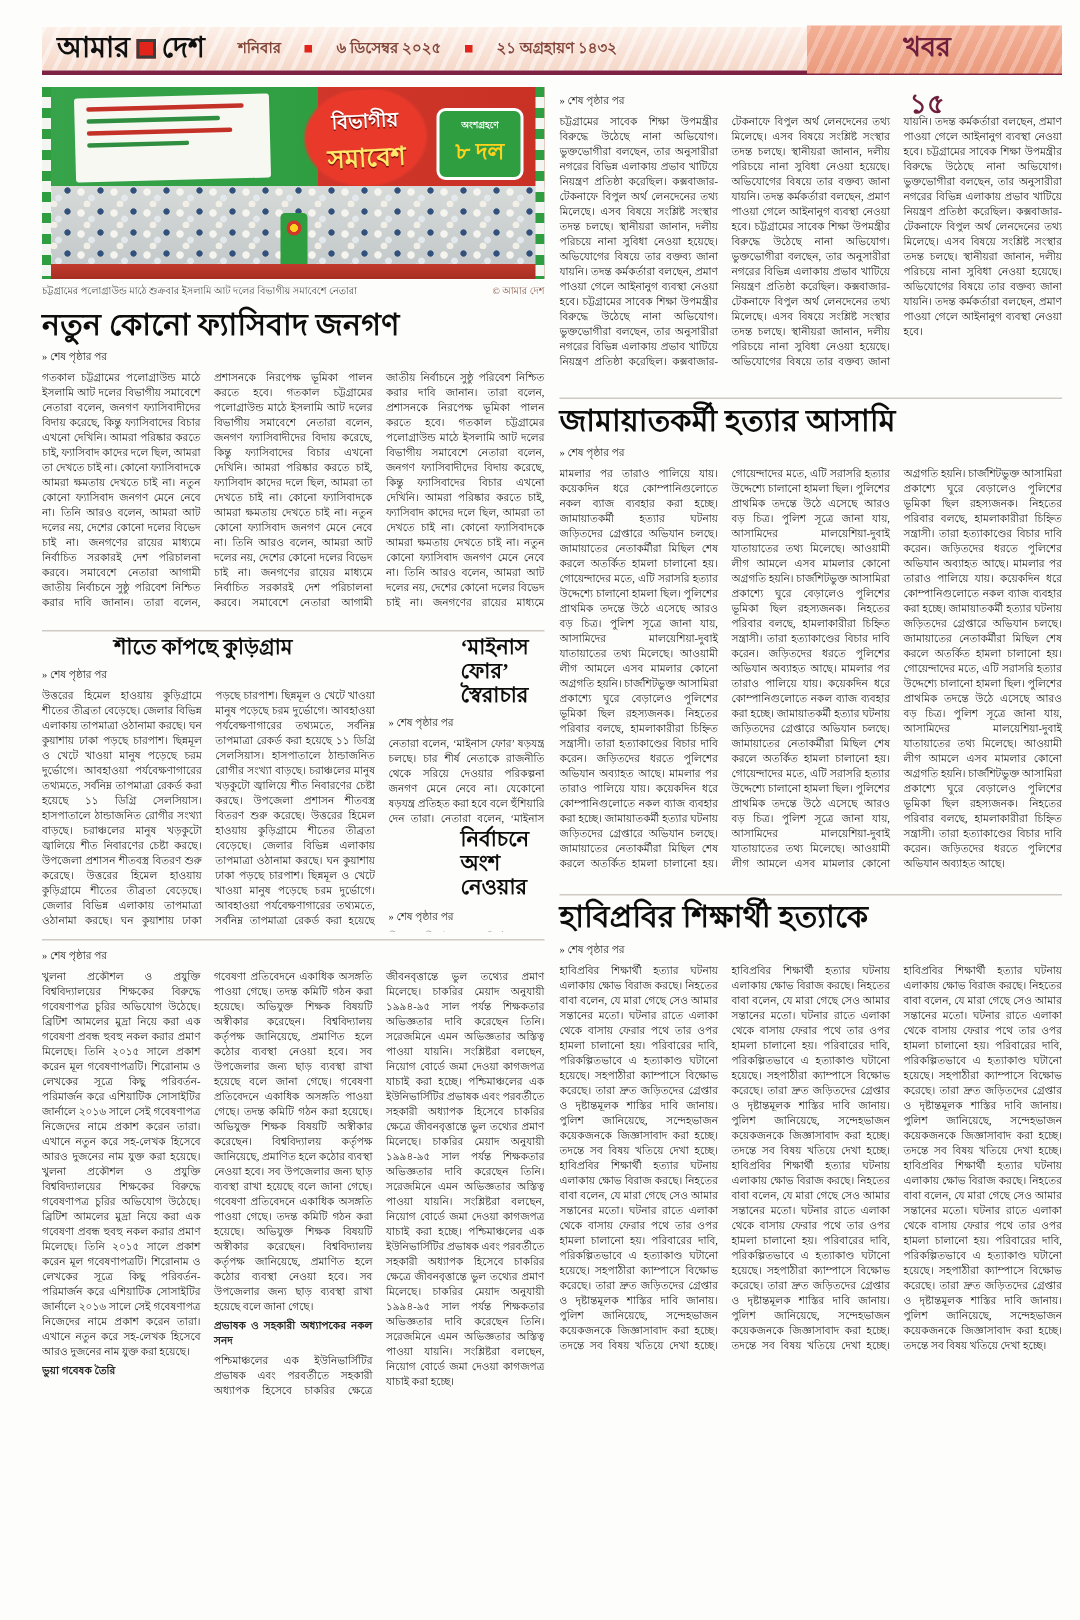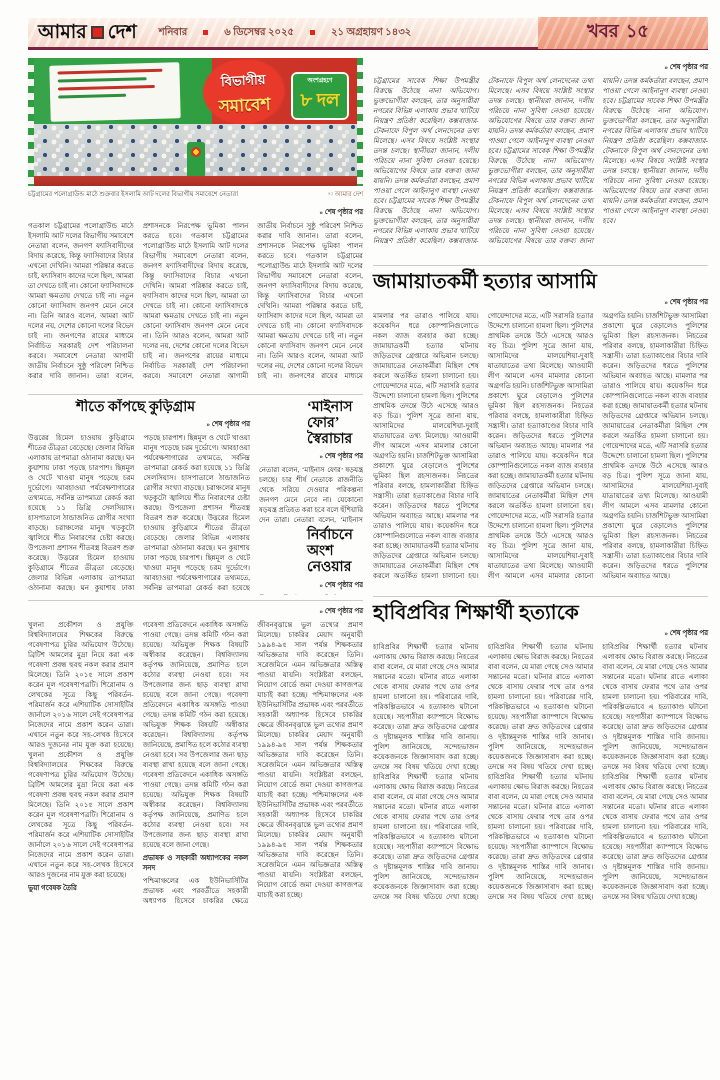--- a/index.html
+++ b/index.html
@@ -20,36 +20,36 @@
   }
   .logo { display:flex; align-items:center; gap:4px; padding-left:10px;
           font-family:"DejaVu Sans", sans-serif; font-weight:bold; font-size:19px; color:#101010; }
   .logo-square { display:inline-block; width:13px; height:13px; background:#e1251b;
                  border:2px solid #3c3c3c; }
   .dateline { display:flex; align-items:center; gap:16px; margin-left:22px;
               font-size:10px; color:#84463a; font-weight:bold; }
   .sq { display:inline-block; width:5px; height:5px; background:#e1251b; }
   .section-badge {
     margin-left:auto; height:32px; width:170px;
-    display:flex; align-items:center; justify-content:center; gap:7px;
+    display:flex; align-items:center; justify-content:flex-start; gap:7px;
     padding-right:10px;
     background:
       repeating-linear-gradient(115deg, rgba(255,255,255,.25) 0 3px, rgba(255,255,255,0) 3px 9px),
       linear-gradient(180deg,#f3b096,#eb9b7e);
-    font-weight:bold; font-size:18px; color:#6f1f3e;
+    font-weight:bold; font-size:18px; color:#6f1f3e;flex-direction:column;
   }
   
   .content { position:absolute; left:28px; right:12px; top:58px; bottom:18px; display:flex; gap:10px; }
   .col-left  { width:335px; }
   .col-right { flex:1; }
   .rule { border:none; border-top:1px solid #cfcac4; margin:5px 0 4px 0; }
   
   .headline-xl { font-size:20px; font-weight:bold; color:#0d0d0d; line-height:1.15; letter-spacing:.2px; }
   .headline-md { font-size:14px; font-weight:bold; color:#0d0d0d; line-height:1.15;margin-left:48px; }
-  .cont { font-size:7px; font-weight:bold; color:#1c1c1c; margin:3px 0 3px 0;text-align:right; }
+  .cont { font-size:7px; font-weight:normal; color:#1c1c1c; margin:3px 0 3px 0; }
   .body-cols {
     font-size:7px; line-height:10px; text-align:justify; color:#242424;
     column-gap:9px; overflow:hidden;
   }
   .cols-3 { column-count:3; }
   .cols-2 { column-count:2; }
   .cols-1 { column-count:1; }
   .subhead { font-weight:bold; margin:3px 0; }
   .body-cols p { margin-bottom:3px; }
   
@@ -68,21 +68,21 @@
   .banner-blob { position:absolute; left:168px; top:2px; width:96px; height:70px;
                  background:radial-gradient(ellipse at 50% 45%, #e8392b 58%, rgba(232,57,43,0) 62%);
                  display:flex; flex-direction:column; align-items:center; justify-content:center;
                  text-align:center; transform:rotate(-3deg); }
   .blob-1 { font-size:13px; font-weight:bold; color:#fff; text-shadow:0 1px 0 #7d120b; }
   .blob-2 { font-size:17px; font-weight:bold; color:#ffe86a; text-shadow:0 1px 0 #7d120b; }
   .banner-side { position:absolute; right:14px; top:14px; width:58px; height:48px;
                  background:#2f9e41; border:2px solid #ffffff; border-radius:6px;
                  display:flex; flex-direction:column; align-items:center; justify-content:center; }
   .side-small { font-size:6px; color:#fff; font-weight:bold; }
-  .side-big   { font-size:18px; color:#ffd21e; font-weight:bold; }
+  .side-big   { font-size:15px; color:#ffd21e; font-weight:bold; }
   .crowd { position:absolute; left:0; right:0; top:66px; height:52px;
     background-color:#c9cfd2;
     background-image:
       radial-gradient(circle at 4px 4px,  #f6f4ee 2.2px, rgba(0,0,0,0) 2.8px),
       radial-gradient(circle at 11px 8px, #e3e8ec 2px,  rgba(0,0,0,0) 2.6px),
       radial-gradient(circle at 17px 3px, #31507c 1.8px, rgba(0,0,0,0) 2.4px),
       radial-gradient(circle at 8px 12px, #f2efe6 2px,  rgba(0,0,0,0) 2.6px),
       linear-gradient(180deg,#d6dad8 0%,#c4c9cb 100%);
     background-size:22px 14px,22px 14px,22px 14px,22px 14px,100% 100%;
   }
@@ -99,21 +99,21 @@
   .mid-band { display:flex; gap:9px; }
   .mid-left { width:222px; }
   .mid-right { flex:1; }
   .mb { height:196px; overflow:hidden; }
   .art-winter .body-cols { height:162px; }
   .art-minus .body-cols  { height:62px; }
   .art-elect .body-cols  { height:66px; }
   
   .art-fascism  .body-cols { height:168px; }
   .art-research .body-cols { height:382px; }
-  .art-nowfel   .body-cols { height:184px;font-style:italic; }
+  .art-nowfel   .body-cols { height:184px; }
   .art-jamaat   .body-cols { height:280px; }
   .art-habip    .body-cols { height:390px; }
   .photo-wrap { margin-bottom:6px; }
   .art { margin-bottom:2px; }
 </style>
 </head>
 <body>
 
 <div class="page">
 
@@ -166,20 +166,21 @@
           <div class="podium"></div>
           <div class="carpet"></div>
         </div>
         <figcaption class="photo-caption-row">
           <span>চট্টগ্রামের পলোগ্রাউন্ড মাঠে শুক্রবার ইসলামি আট দলের বিভাগীয় সমাবেশে নেতারা</span>
           <span class="credit">© আমার দেশ</span>
         </figcaption>
       </figure>
 
       <section class="art art-fascism">
+        <h1 class="headline-xl">নতুন কোনো ফ্যাসিবাদ জনগণ</h1>
         <div class="cont">» শেষ পৃষ্ঠার পর</div>
         <div class="body-cols cols-3">
           <p>গতকাল চট্টগ্রামের পলোগ্রাউন্ড মাঠে ইসলামি আট দলের বিভাগীয় সমাবেশে নেতারা বলেন, জনগণ ফ্যাসিবাদীদের বিদায় করেছে, কিন্তু ফ্যাসিবাদের বিচার এখনো দেখিনি। আমরা পরিষ্কার করতে চাই, ফ্যাসিবাদ কাদের দলে ছিল, আমরা তা দেখতে চাই না। কোনো ফ্যাসিবাদকে আমরা ক্ষমতায় দেখতে চাই না। নতুন কোনো ফ্যাসিবাদ জনগণ মেনে নেবে না। তিনি আরও বলেন, আমরা আট দলের নয়, দেশের কোনো দলের বিভেদ চাই না। জনগণের রায়ের মাধ্যমে নির্বাচিত সরকারই দেশ পরিচালনা করবে। সমাবেশে নেতারা আগামী জাতীয় নির্বাচনে সুষ্ঠু পরিবেশ নিশ্চিত করার দাবি জানান। তারা বলেন, প্রশাসনকে নিরপেক্ষ ভূমিকা পালন করতে হবে। গতকাল চট্টগ্রামের পলোগ্রাউন্ড মাঠে ইসলামি আট দলের বিভাগীয় সমাবেশে নেতারা বলেন, জনগণ ফ্যাসিবাদীদের বিদায় করেছে, কিন্তু ফ্যাসিবাদের বিচার এখনো দেখিনি। আমরা পরিষ্কার করতে চাই, ফ্যাসিবাদ কাদের দলে ছিল, আমরা তা দেখতে চাই না। কোনো ফ্যাসিবাদকে আমরা ক্ষমতায় দেখতে চাই না। নতুন কোনো ফ্যাসিবাদ জনগণ মেনে নেবে না। তিনি আরও বলেন, আমরা আট দলের নয়, দেশের কোনো দলের বিভেদ চাই না। জনগণের রায়ের মাধ্যমে নির্বাচিত সরকারই দেশ পরিচালনা করবে। সমাবেশে নেতারা আগামী জাতীয় নির্বাচনে সুষ্ঠু পরিবেশ নিশ্চিত করার দাবি জানান। তারা বলেন, প্রশাসনকে নিরপেক্ষ ভূমিকা পালন করতে হবে। গতকাল চট্টগ্রামের পলোগ্রাউন্ড মাঠে ইসলামি আট দলের বিভাগীয় সমাবেশে নেতারা বলেন, জনগণ ফ্যাসিবাদীদের বিদায় করেছে, কিন্তু ফ্যাসিবাদের বিচার এখনো দেখিনি। আমরা পরিষ্কার করতে চাই, ফ্যাসিবাদ কাদের দলে ছিল, আমরা তা দেখতে চাই না। কোনো ফ্যাসিবাদকে আমরা ক্ষমতায় দেখতে চাই না। নতুন কোনো ফ্যাসিবাদ জনগণ মেনে নেবে না। তিনি আরও বলেন, আমরা আট দলের নয়, দেশের কোনো দলের বিভেদ চাই না। জনগণের রায়ের মাধ্যমে নির্বাচিত সরকারই দেশ পরিচালনা করবে। সমাবেশে নেতারা আগামী জাতীয় নির্বাচনে সুষ্ঠু পরিবেশ নিশ্চিত করার দাবি জানান। তারা বলেন, প্রশাসনকে নিরপেক্ষ ভূমিকা পালন করতে হবে।</p>
         </div>
       </section>
 
       <hr class="rule">
 
       <div class="mid-band mb">
         <section class="mid-left art-winter">

